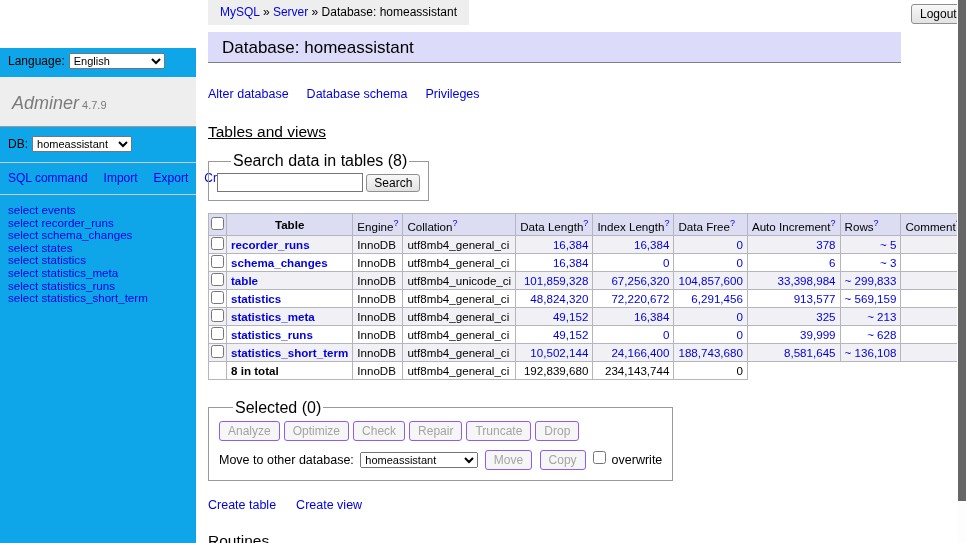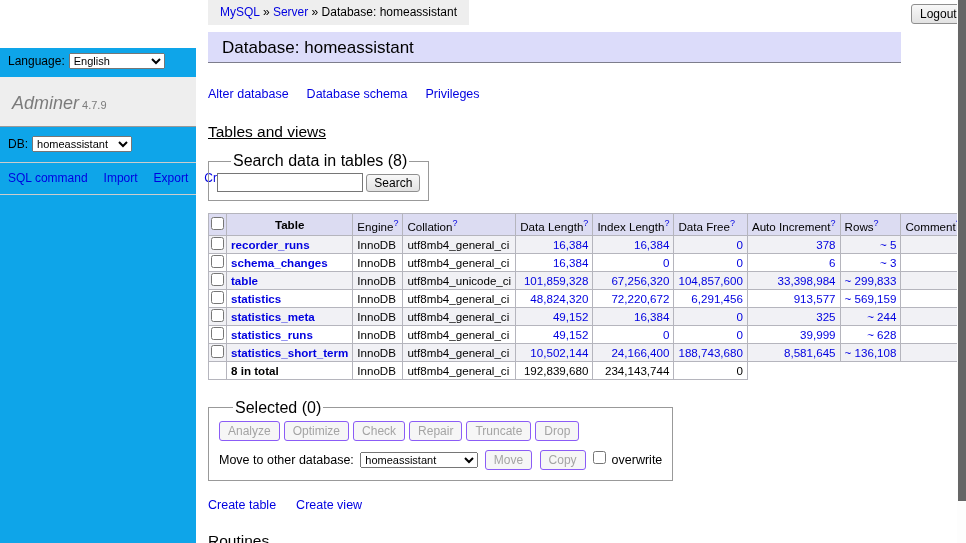--- a/index.html
+++ b/index.html
@@ -75,20 +75,30 @@
   <div class="lang-row">
     <label>Language:</label><select><option>English</option></select>
   </div>
   <h1 class="logo-row">
     <span class="logo">Adminer</span><span class="ver">4.7.9</span>
   </h1>
   <div class="db-row">
     <label>DB:</label><select><option>homeassistant</option></select>
   </div>
   <p class="menu-links" id="sidebar-links"><a href="#">SQL command</a><a href="#">Import</a><a href="#">Export</a><a href="#">Create table</a></p>
+  <div id="table-links">
+      <a href="#">select events</a>
+      <a href="#">select recorder_runs</a>
+      <a href="#">select schema_changes</a>
+      <a href="#">select states</a>
+      <a href="#">select statistics</a>
+      <a href="#">select statistics_meta</a>
+      <a href="#">select statistics_runs</a>
+      <a href="#">select statistics_short_term</a>
+    </div>
 </aside>
 
 <div id="main">
   <div id="breadcrumb"><a href="#">MySQL</a><span class="sep"> » </span><a href="#">Server</a><span class="sep"> » </span><span>Database: homeassistant</span></div>
   <form class="logout-form" style="position:absolute; top:4px; left:703px;">
     <button type="button" class="btn">Logout</button>
   </form>
   <h2 class="page-title">Database: homeassistant</h2>
   <p class="nav-links" id="nav-links"><a href="#">Alter database</a><a href="#">Database schema</a><a href="#">Privileges</a></p>
   <h3 class="sec">Tables and views</h3>
@@ -226,21 +236,21 @@
           <td class="num">
             <a href="#">16,384</a>
           </td>
           <td class="num">
             <a href="#">0</a>
           </td>
           <td class="num">
             <a href="#">325</a>
           </td>
           <td class="num">
-            <a href="#">~ 244</a>
+            <a href="#">~ 213</a>
           </td>
           <td></td>
         </tr>
         <tr>
           <td class="chk"><input type="checkbox" style=""></td>
           <td><a class="tname" href="#">statistics_runs</a></td>
           <td>InnoDB</td>
           <td>utf8mb4_general_ci</td>
           <td class="num">
             <a href="#">49,152</a>

